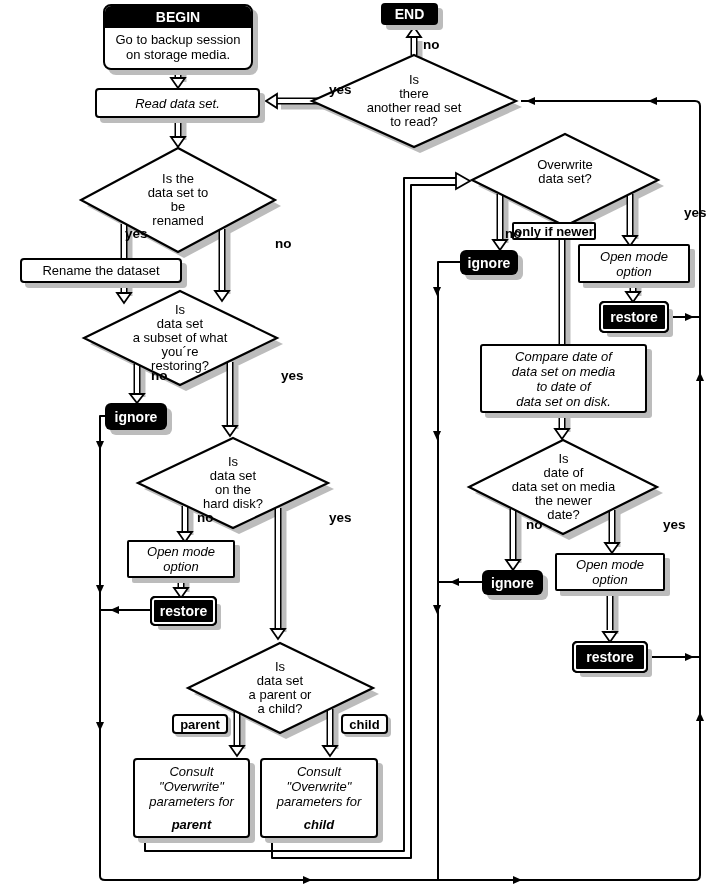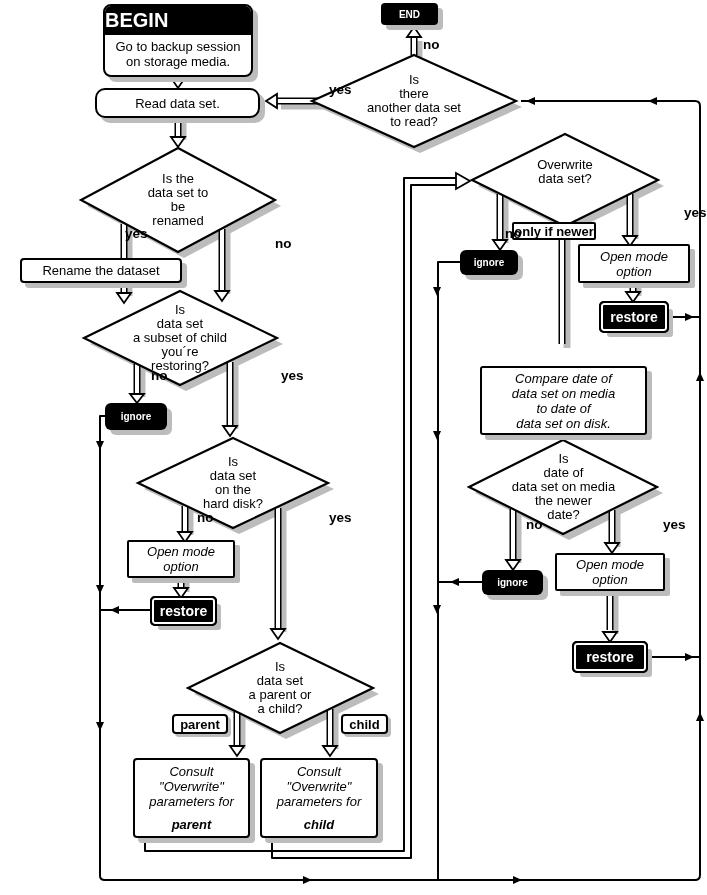--- a/index.html
+++ b/index.html
@@ -3,35 +3,35 @@
 <meta charset="utf-8">
 <style>
   html,body{margin:0;padding:0;background:#fff;}
   #stage{position:relative;width:707px;height:895px;background:#fff;overflow:hidden;
          font-family:"Liberation Sans","DejaVu Sans",sans-serif;color:#000;}
   #wires{position:absolute;left:0;top:0;}
   .box{position:absolute;background:#fff;border:2px solid #000;border-radius:4px;
        box-shadow:5px 5px 0 #bcbcbc;display:flex;flex-direction:column;align-items:center;
        justify-content:center;text-align:center;font-size:13px;line-height:15px;box-sizing:border-box;}
   .italic{font-style:italic;align-items:center;}
-  .blackbox{position:absolute;background:#000;color:#fff;font-weight:bold;font-size:10px;
+  .blackbox{position:absolute;background:#000;color:#fff;font-weight:bold;font-size:14px;
        border-radius:6px;box-shadow:5px 5px 0 #bcbcbc;display:flex;align-items:center;
        justify-content:center;box-sizing:border-box;}
   .restorebox{position:absolute;background:#000;color:#fff;font-weight:bold;font-size:14px;
        border:2px solid #fff;outline:2px solid #000;border-radius:3px;
        box-shadow:0 0 0 2px #000,6px 6px 0 #bcbcbc;display:flex;align-items:center;
        justify-content:center;box-sizing:border-box;}
   .lbl{position:absolute;font-weight:bold;font-size:13.5px;line-height:14px;padding-left:41px;}
   .lblbox{position:absolute;background:#fff;border:2px solid #000;border-radius:4px;
        font-weight:bold;font-size:13px;display:flex;align-items:center;justify-content:center;
        box-shadow:3px 3px 0 #bcbcbc;box-sizing:border-box;}
   .dtext{position:absolute;text-align:center;font-size:13px;line-height:14px;}
   .begin-wrap{position:absolute;left:103px;top:4px;width:150px;border:2px solid #000;
        border-radius:8px;background:#fff;box-shadow:5px 5px 0 #bcbcbc;overflow:hidden;box-sizing:border-box;}
-  .begin-head{background:#000;color:#fff;font-weight:bold;font-size:20px;text-align:left;
+  .begin-head{background:#000;color:#fff;font-weight:bold;font-size:14px;text-align:center;
        padding:3px 0;}
   .begin-body{font-size:13px;line-height:15px;text-align:center;padding:4px 0 6px 0;}
   .conn{stroke:#000;stroke-width:2;fill:none;stroke-linejoin:round;}
   .sb{stroke:#000;stroke-width:7;fill:none;stroke-linecap:butt;}
   .sw{stroke:#fff;stroke-width:4;fill:none;stroke-linecap:butt;}
   .ss{stroke:#bcbcbc;stroke-width:7;fill:none;}
   .dia{fill:#fff;stroke:#000;stroke-width:2.2;stroke-linejoin:miter;}
   .dsh{fill:#bcbcbc;stroke:none;}
   .ohead{fill:#fff;stroke:#000;stroke-width:1.8;stroke-linejoin:miter;}
   .shead{fill:#000;stroke:none;}
@@ -211,53 +211,53 @@
   <div class="begin-wrap">
     <div class="begin-head">BEGIN</div>
     <div class="begin-body">
       <div>Go to backup session</div>
       <div>on storage media.</div>
     </div>
   </div>
 
   <div class="blackbox" style="left:381px;top:3px;width:57px;height:22px;border-radius:4px;">END</div>
 
-  <div class="box" style="left:95px;top:88px;width:165px;height:30px;border-radius:10px;">Read data set.</div>
+  <div class="box" style="left:95px;top:88px;width:165px;height:30px;border-radius:4px;font-style:italic;">Read data set.</div>
 
   <div class="box" style="left:4px;top:258px;width:162px;height:25px;margin-left:16px;">Rename the dataset</div>
 
   <div class="dtext" style="left:118px;top:172px;width:120px;">
     <div>Is the</div>
     <div>data set to</div>
     <div>be</div>
     <div>renamed</div>
   </div>
   <div class="dtext" style="left:103px;top:303px;width:154px;">
     <div>Is</div>
     <div>data set</div>
-    <div>a subset of child</div>
+    <div>a subset of what</div>
     <div>you´re</div>
     <div>restoring?</div>
   </div>
   <div class="dtext" style="left:173px;top:455px;width:120px;">
     <div>Is</div>
     <div>data set</div>
     <div>on the</div>
     <div>hard disk?</div>
   </div>
   <div class="dtext" style="left:220px;top:660px;width:120px;">
     <div>Is</div>
     <div>data set</div>
     <div>a parent or</div>
     <div>a child?</div>
   </div>
   <div class="dtext" style="left:334px;top:73px;width:160px;">
     <div>Is</div>
     <div>there</div>
-    <div>another data set</div>
+    <div>another read set</div>
     <div>to read?</div>
   </div>
   <div class="dtext" style="left:505px;top:158px;width:120px;">
     <div>Overwrite</div>
     <div>data set?</div>
   </div>
   <div class="dtext" style="left:486px;top:452px;width:155px;">
     <div>Is</div>
     <div>date of</div>
     <div>data set on media</div>
@@ -279,21 +279,21 @@
   </div>
   <div class="box italic" style="left:578px;top:244px;width:112px;height:39px;border-radius:2px;">
     <div>Open mode</div>
     <div>option</div>
   </div>
   <div class="box italic" style="left:555px;top:553px;width:110px;height:38px;border-radius:2px;">
     <div>Open mode</div>
     <div>option</div>
   </div>
 
-  <div class="box italic" style="left:480px;top:344px;width:167px;height:69px;border-radius:3px;margin-top:22px;">
+  <div class="box italic" style="left:480px;top:344px;width:167px;height:69px;border-radius:3px;">
     <div>Compare date of</div>
     <div>data set on media</div>
     <div>to date of</div>
     <div>data set on disk.</div>
   </div>
 
   <div class="box italic" style="left:133px;top:758px;width:117px;height:80px;">
     <div>Consult</div>
     <div>"Overwrite"</div>
     <div>parameters for</div>

